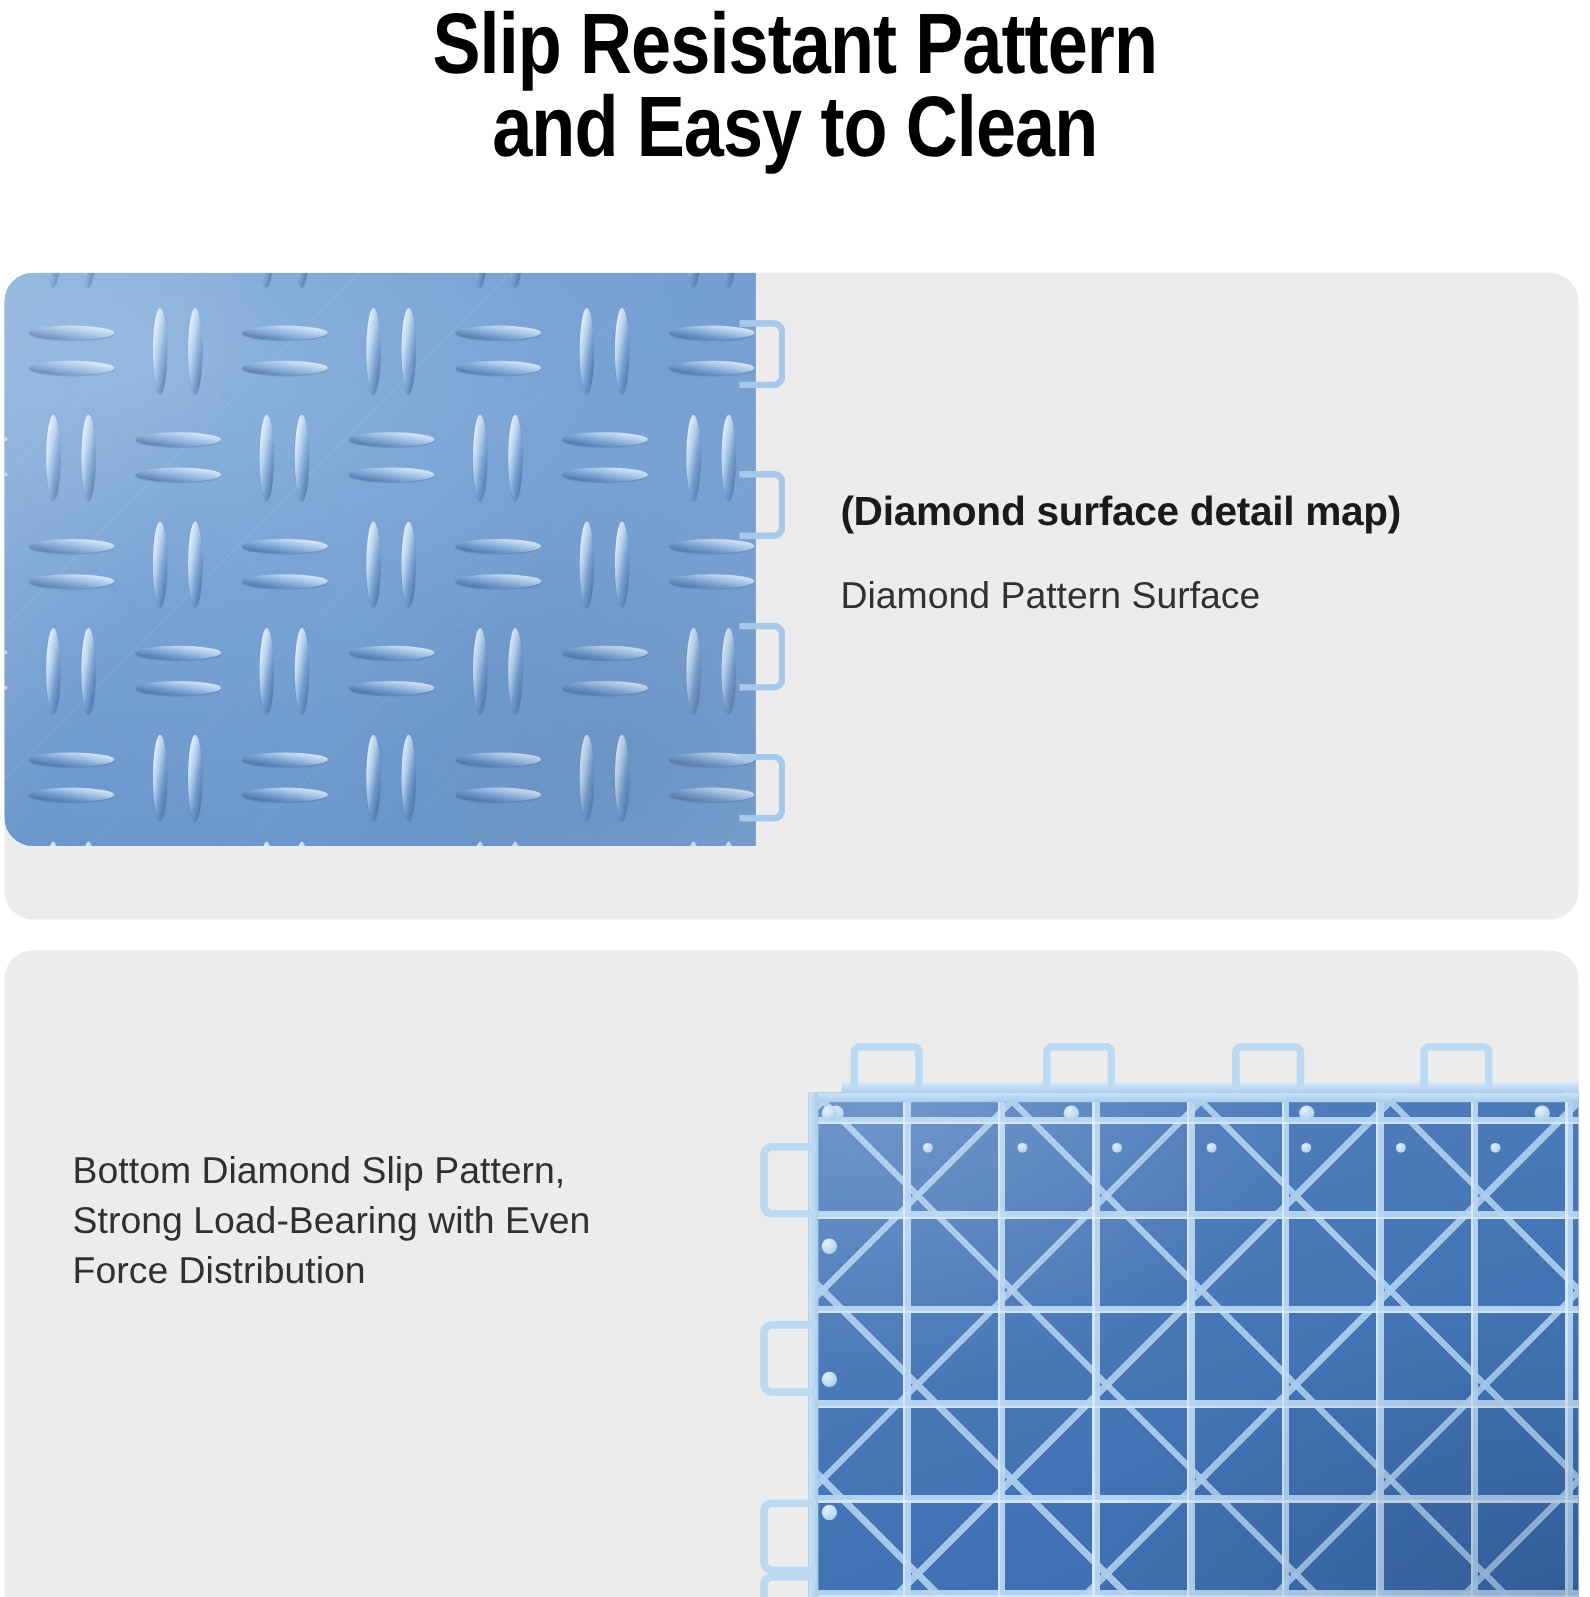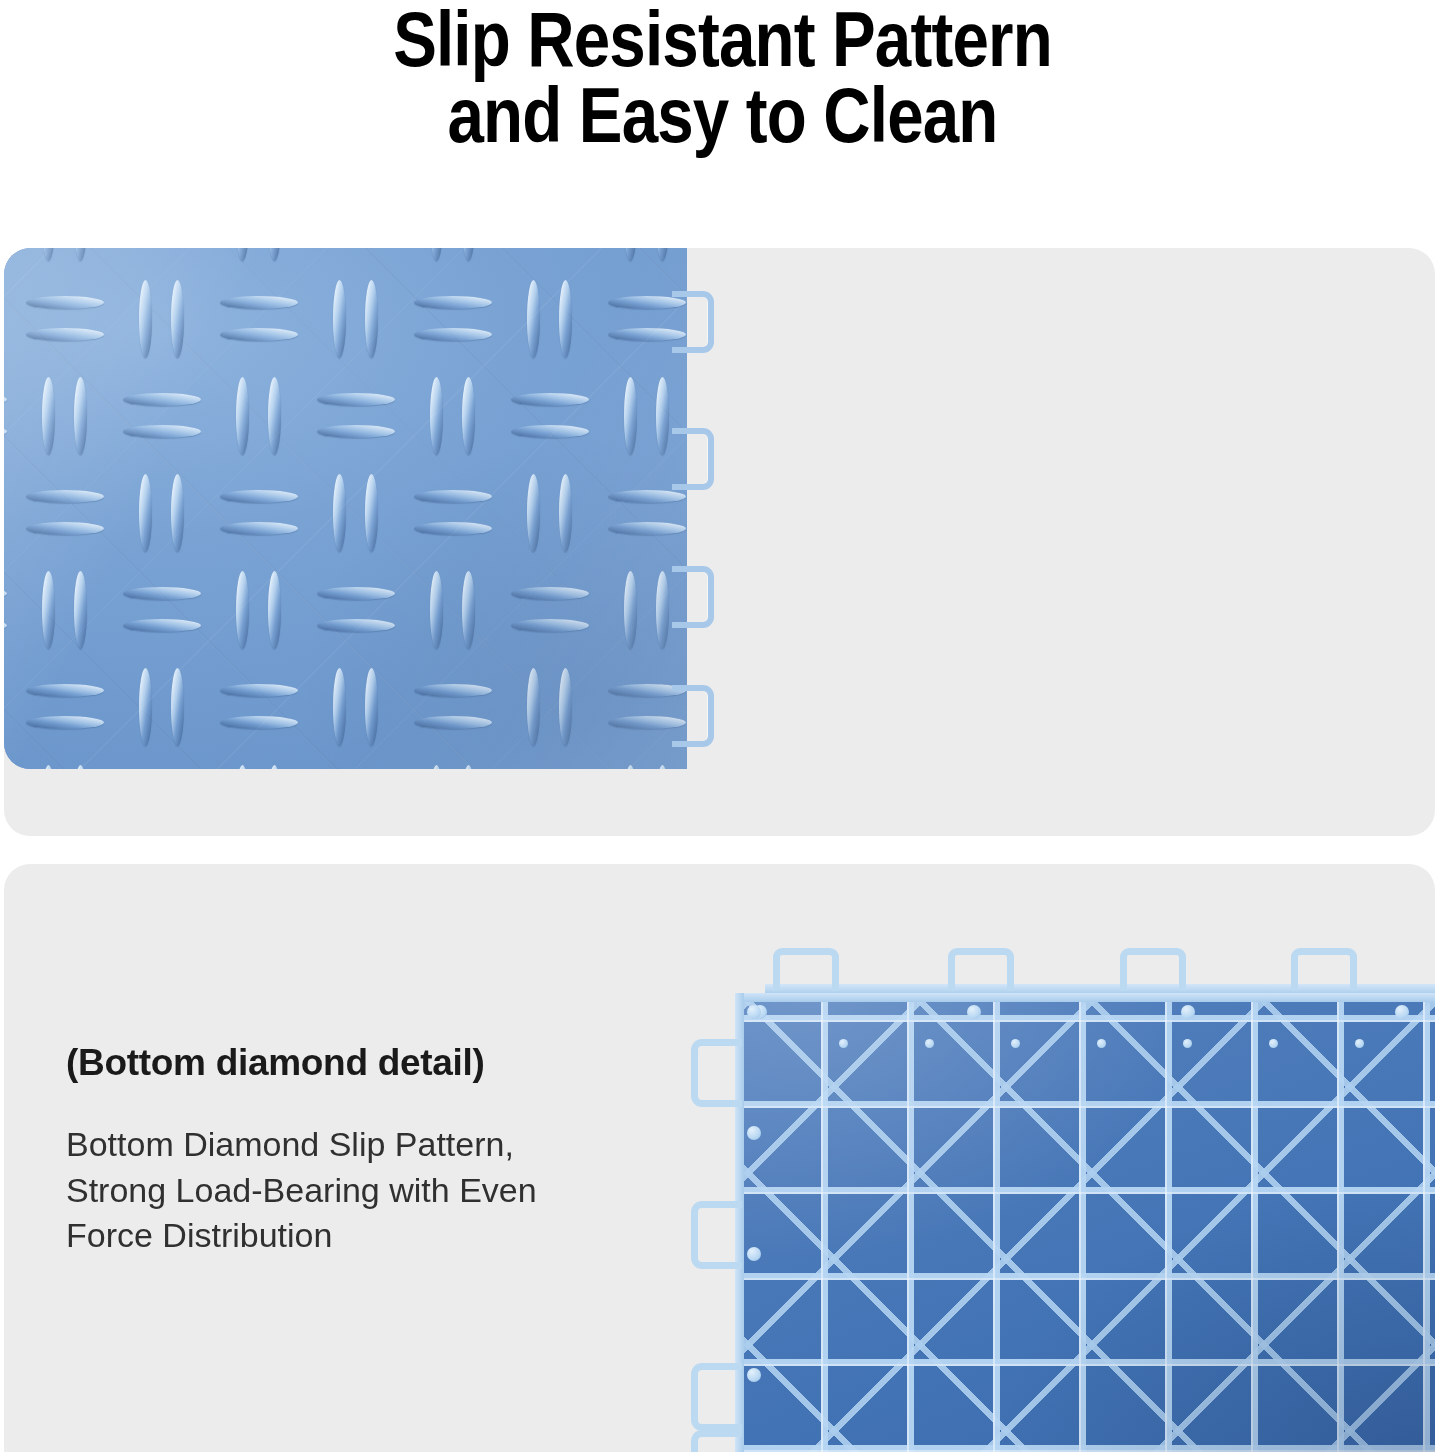--- a/index.html
+++ b/index.html
@@ -332,27 +332,28 @@
   </div>
 
   <div id="tabs-top-right">
       <div class="tab-r" style="top: 43px; left: 0px;"></div>
       <div class="tab-r" style="top: 180px; left: 0px;"></div>
       <div class="tab-r" style="top: 318px; left: 0px;"></div>
       <div class="tab-r" style="top: 437px; left: 0px;"></div>
     </div>
 
   <div class="text-block" id="top-text">
+    <p class="heading">(Diamond surface detail map)</p>
+    <p class="body-text">Diamond Pattern Surface</p>
   </div>
 </div>
 
 <div class="card" id="card-bottom">
 
   <div class="text-block" id="bottom-text">
-    <p class="heading">(Bottom diamond detail)</p>
     <p class="body-text">Bottom Diamond Slip Pattern,
 Strong Load-Bearing with Even
 Force Distribution</p>
   </div>
 
   <div id="tile-bottom">
     <div class="grid-body">
       <div class="ribs-diag"></div>
       <div class="ribs-ortho"></div>
       <div class="rib-highlight"></div>

